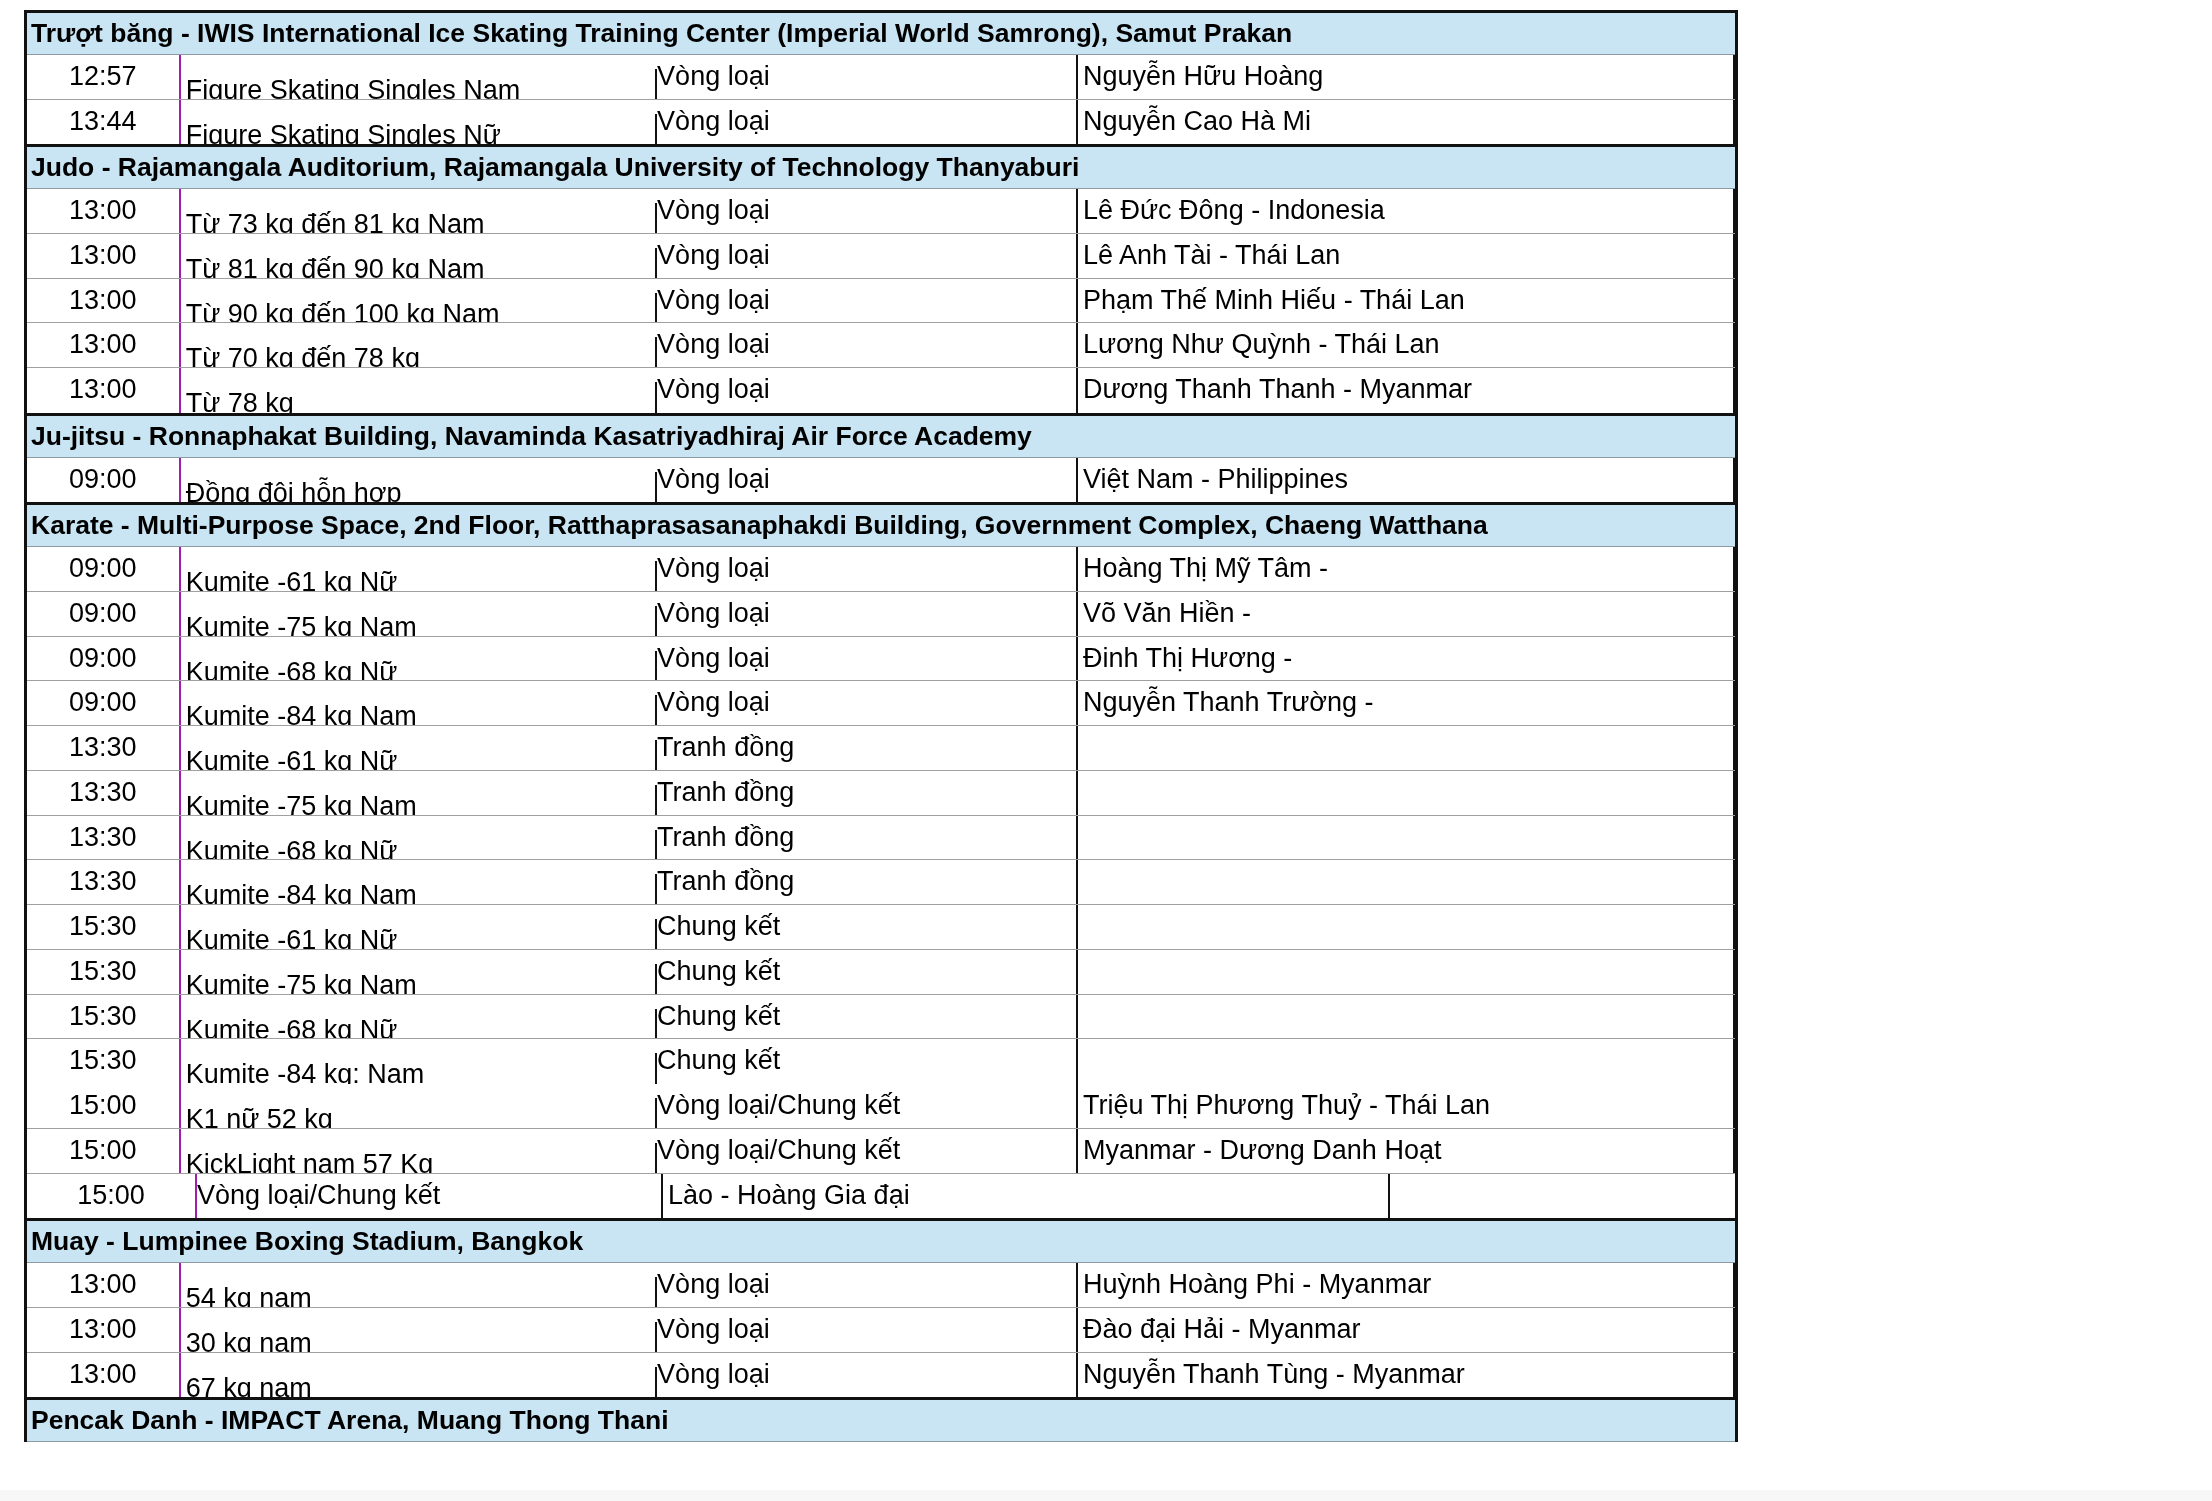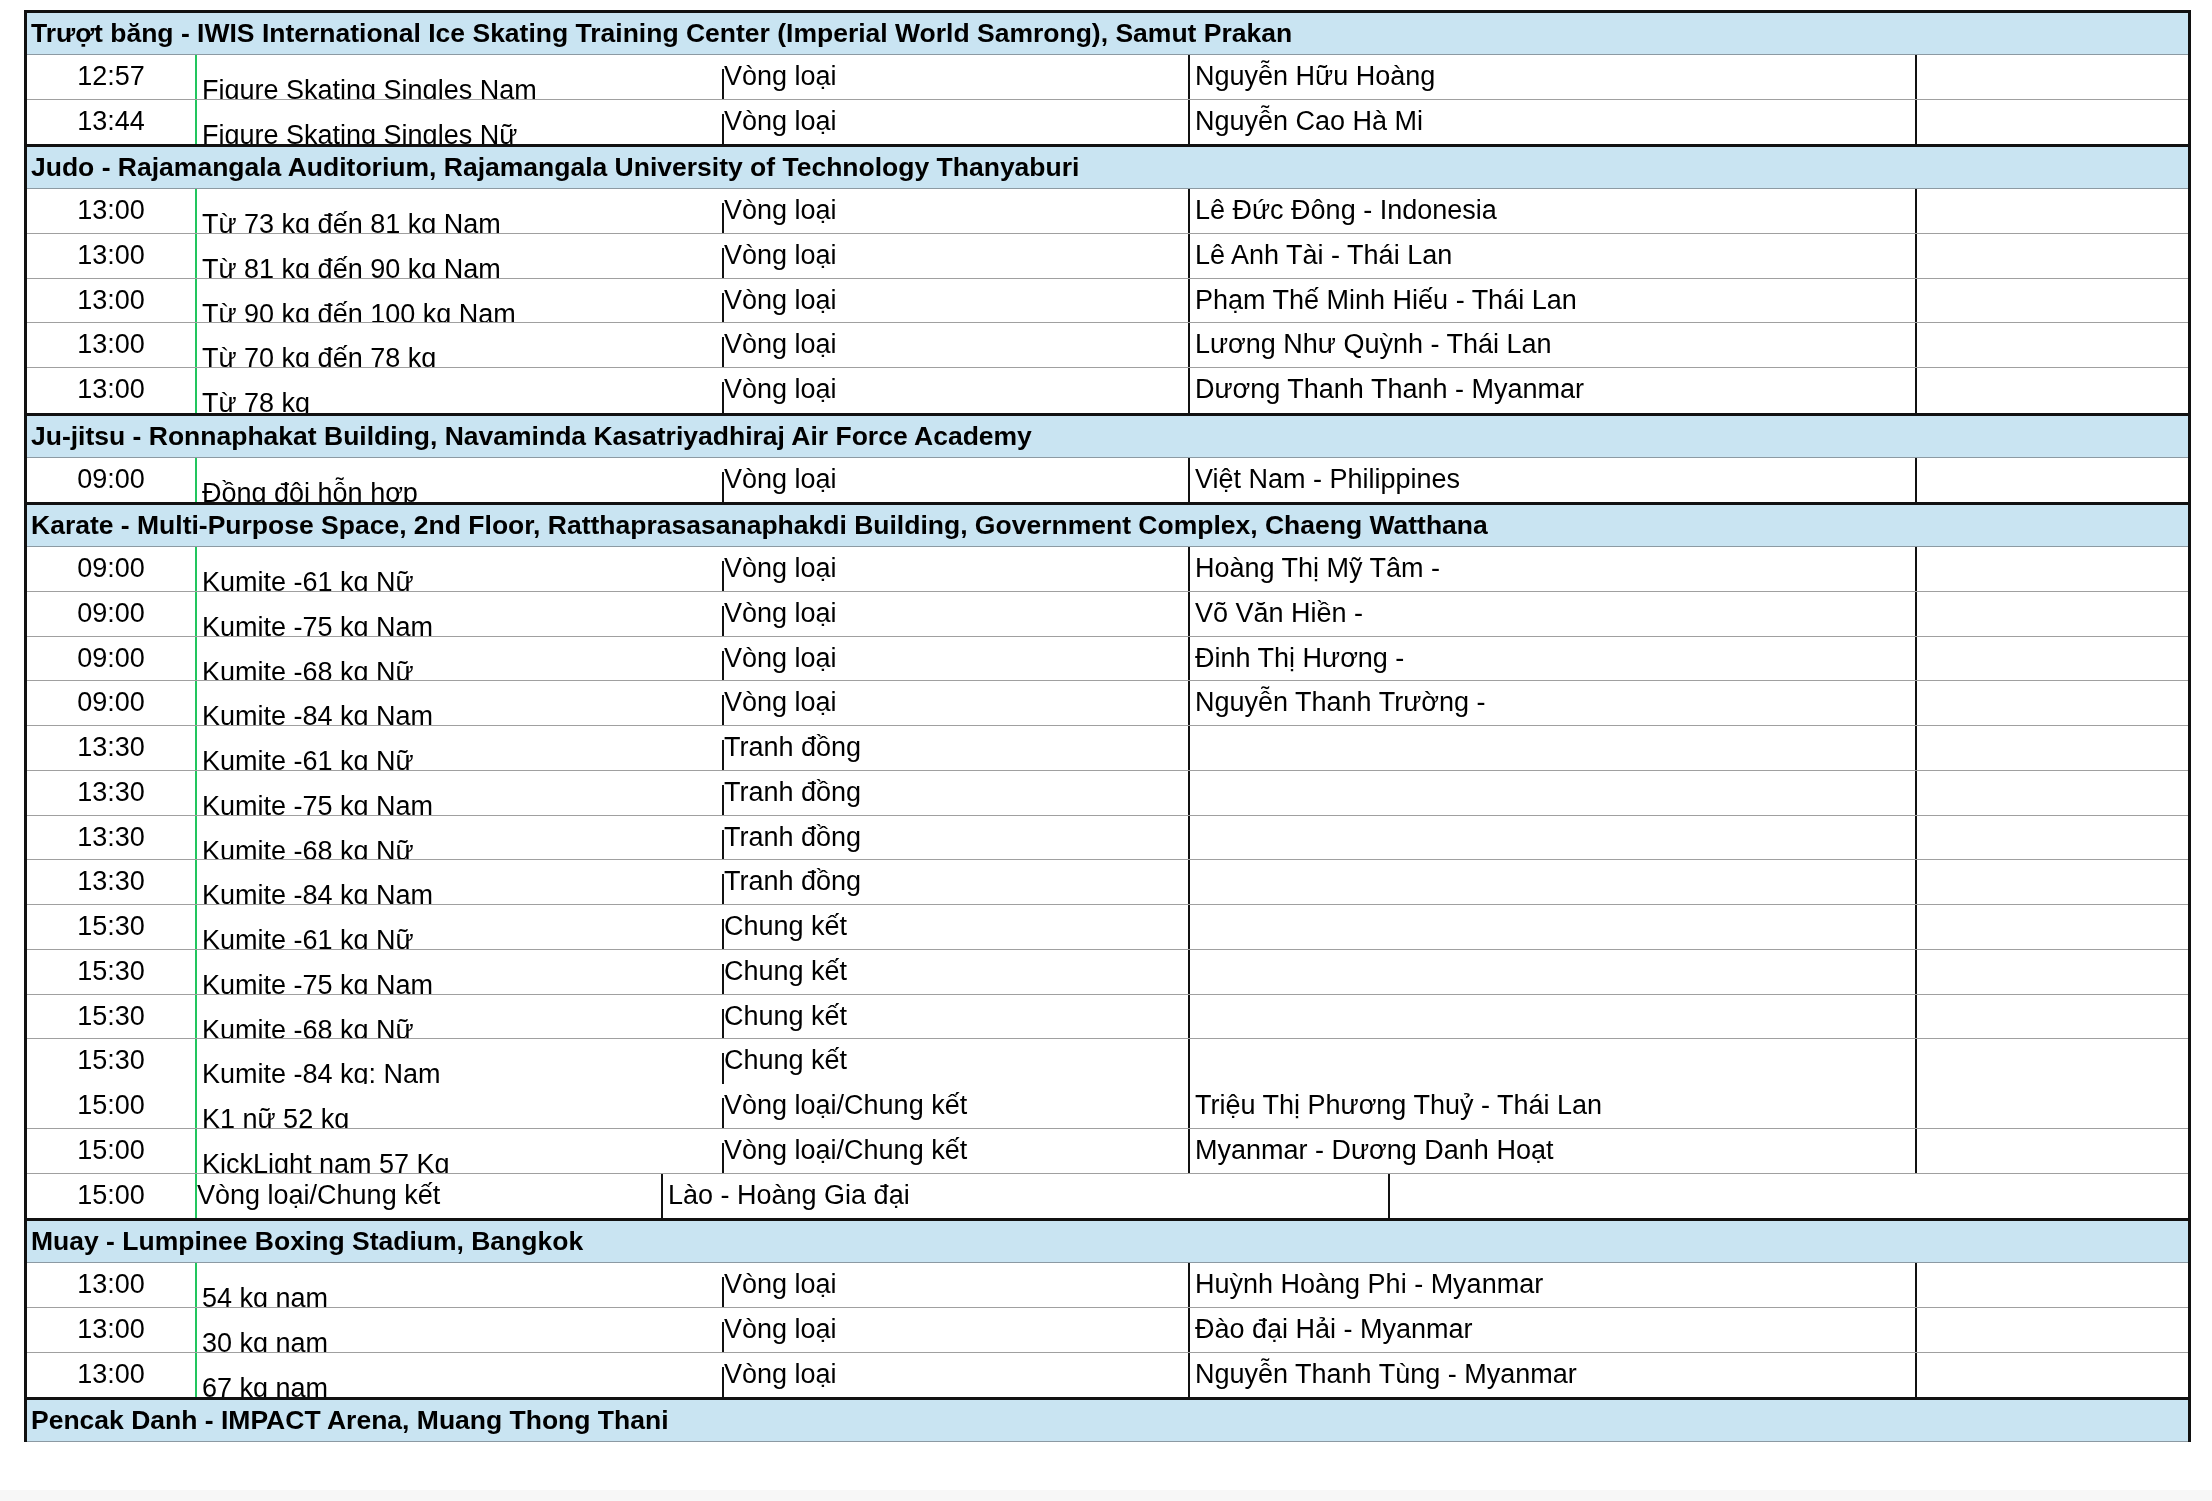--- a/index.html
+++ b/index.html
@@ -1,26 +1,26 @@
 <!DOCTYPE html>
 <html><head>
 <meta charset="utf-8">
 <style>
   html, body { margin:0; padding:0; background:#ffffff; }
   body { width:2212px; height:1501px; position:relative; overflow:hidden;
          font-family:"Liberation Sans", sans-serif; color:#000; }
-  #sheet { position:absolute; left:24px; top:10px; width:2167px;
+  #sheet { position:absolute; left:24px; top:10px; width:1714px;
            border-left:3px solid #111; border-right:3px solid #111; box-sizing:border-box; }
   .row { position:relative; height:44.75px; box-sizing:border-box; display:flex; }
   .hdr { background:#c9e4f2; border-top:3px solid #111; border-bottom:1px solid #8c9aa3; }
   .hdr .title { font-weight:bold; font-size:26.5px; line-height:40px; padding-left:4px; white-space:nowrap; }
   .data { background:#fff; border-bottom:1px solid #a0a0a0; }
   .data.last { border-bottom:none; }
   .cell { box-sizing:border-box; font-size:27px; line-height:43px; white-space:nowrap; overflow:hidden; }
-  .c-time { width:170px; text-align:center; border-right:2px solid #22c55e; }
+  .c-time { width:170px; text-align:center; border-right:2px solid #a21caf; }
   .c-event { width:527px; padding-left:5px; border-right:2px solid #111;margin-top:14px; }
   .c-round { width:466px; border-right:2px solid #111; }
   .c-athlete { width:727px; padding-left:5px; border-right:2px solid #111; }
   .c-extra { flex:1; }
   .bottom-fill { position:absolute; left:0; top:1490px; width:2212px; height:11px; background:#f7f7f7; }
 </style>
 </head>
 <body>
 
 <div id="sheet">

